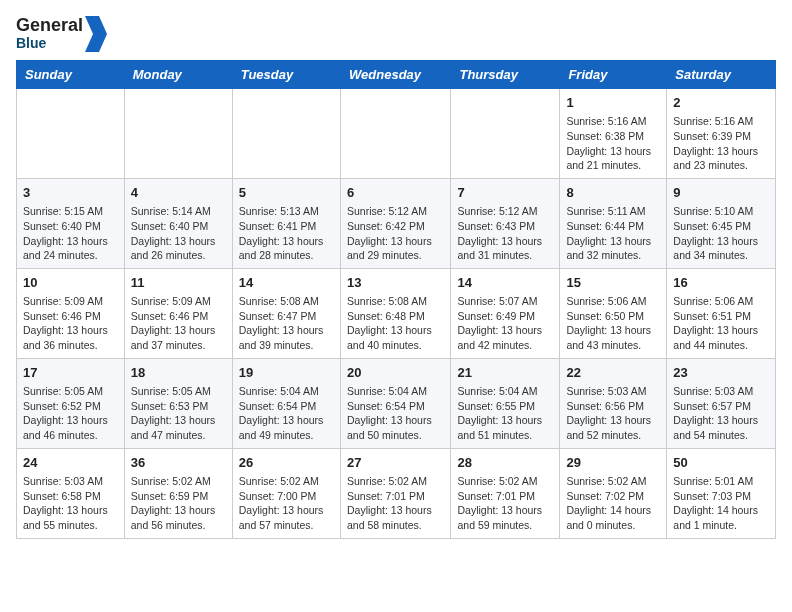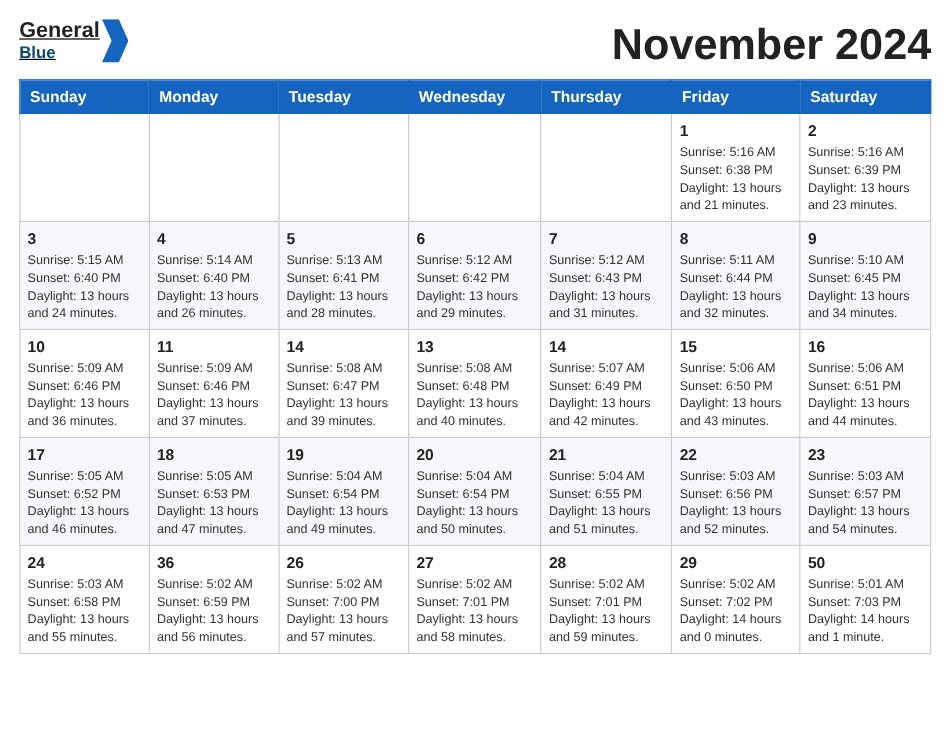--- a/index.html
+++ b/index.html
@@ -13,21 +13,20 @@
     .header-area {
       display: flex;
       align-items: flex-start;
       justify-content: space-between;
       margin-bottom: 8px;
     }
     .logo {
       display: flex;
       flex-direction: column;
       align-items: center;
-      text-decoration: underline;
     }
     .title-area {
       text-align: right;
     }
     .month-title {
       font-size: 36px;
       font-weight: bold;
       color: #222;
     }
     .location {
@@ -40,20 +39,21 @@
       margin-top: 8px;
     }
     .calendar th {
       background: #1565c0;
       color: #fff;
       font-size: 13px;
       font-weight: bold;
       padding: 6px 8px;
       text-align: left;
       border: 1px solid #1565c0;
+      font-style: italic;
     }
     .calendar td {
       vertical-align: top;
       border: 1px solid #ccc;
       padding: 5px 6px;
       font-size: 10.5px;
       line-height: 1.4;
       width: 113px;
       min-height: 80px;
       background: #fff;
@@ -85,21 +85,20 @@
     <div style="line-height:1.1;">
       <div style="font-size:18px;font-weight:bold;color:#222;font-family:Arial;">General</div>
       <div style="font-size:14px;font-weight:bold;color:#0c4a6e;font-family:Arial;">Blue</div>
     </div>
     <svg width="22" height="36" viewBox="0 0 22 36">
       <polygon points="0,0 14,0 22,18 14,36 0,36 8,18" fill="#1565c0"></polygon>
     </svg>
   </div>
 </div>
   <div class="title-area">
-    <div class="month-title">November 2024</div>
   </div>
 </div>
 
 <table class="calendar">
   <thead>
     <tr id="weekday-header">
         <th>Sunday</th>
         <th>Monday</th>
         <th>Tuesday</th>
         <th>Wednesday</th>

